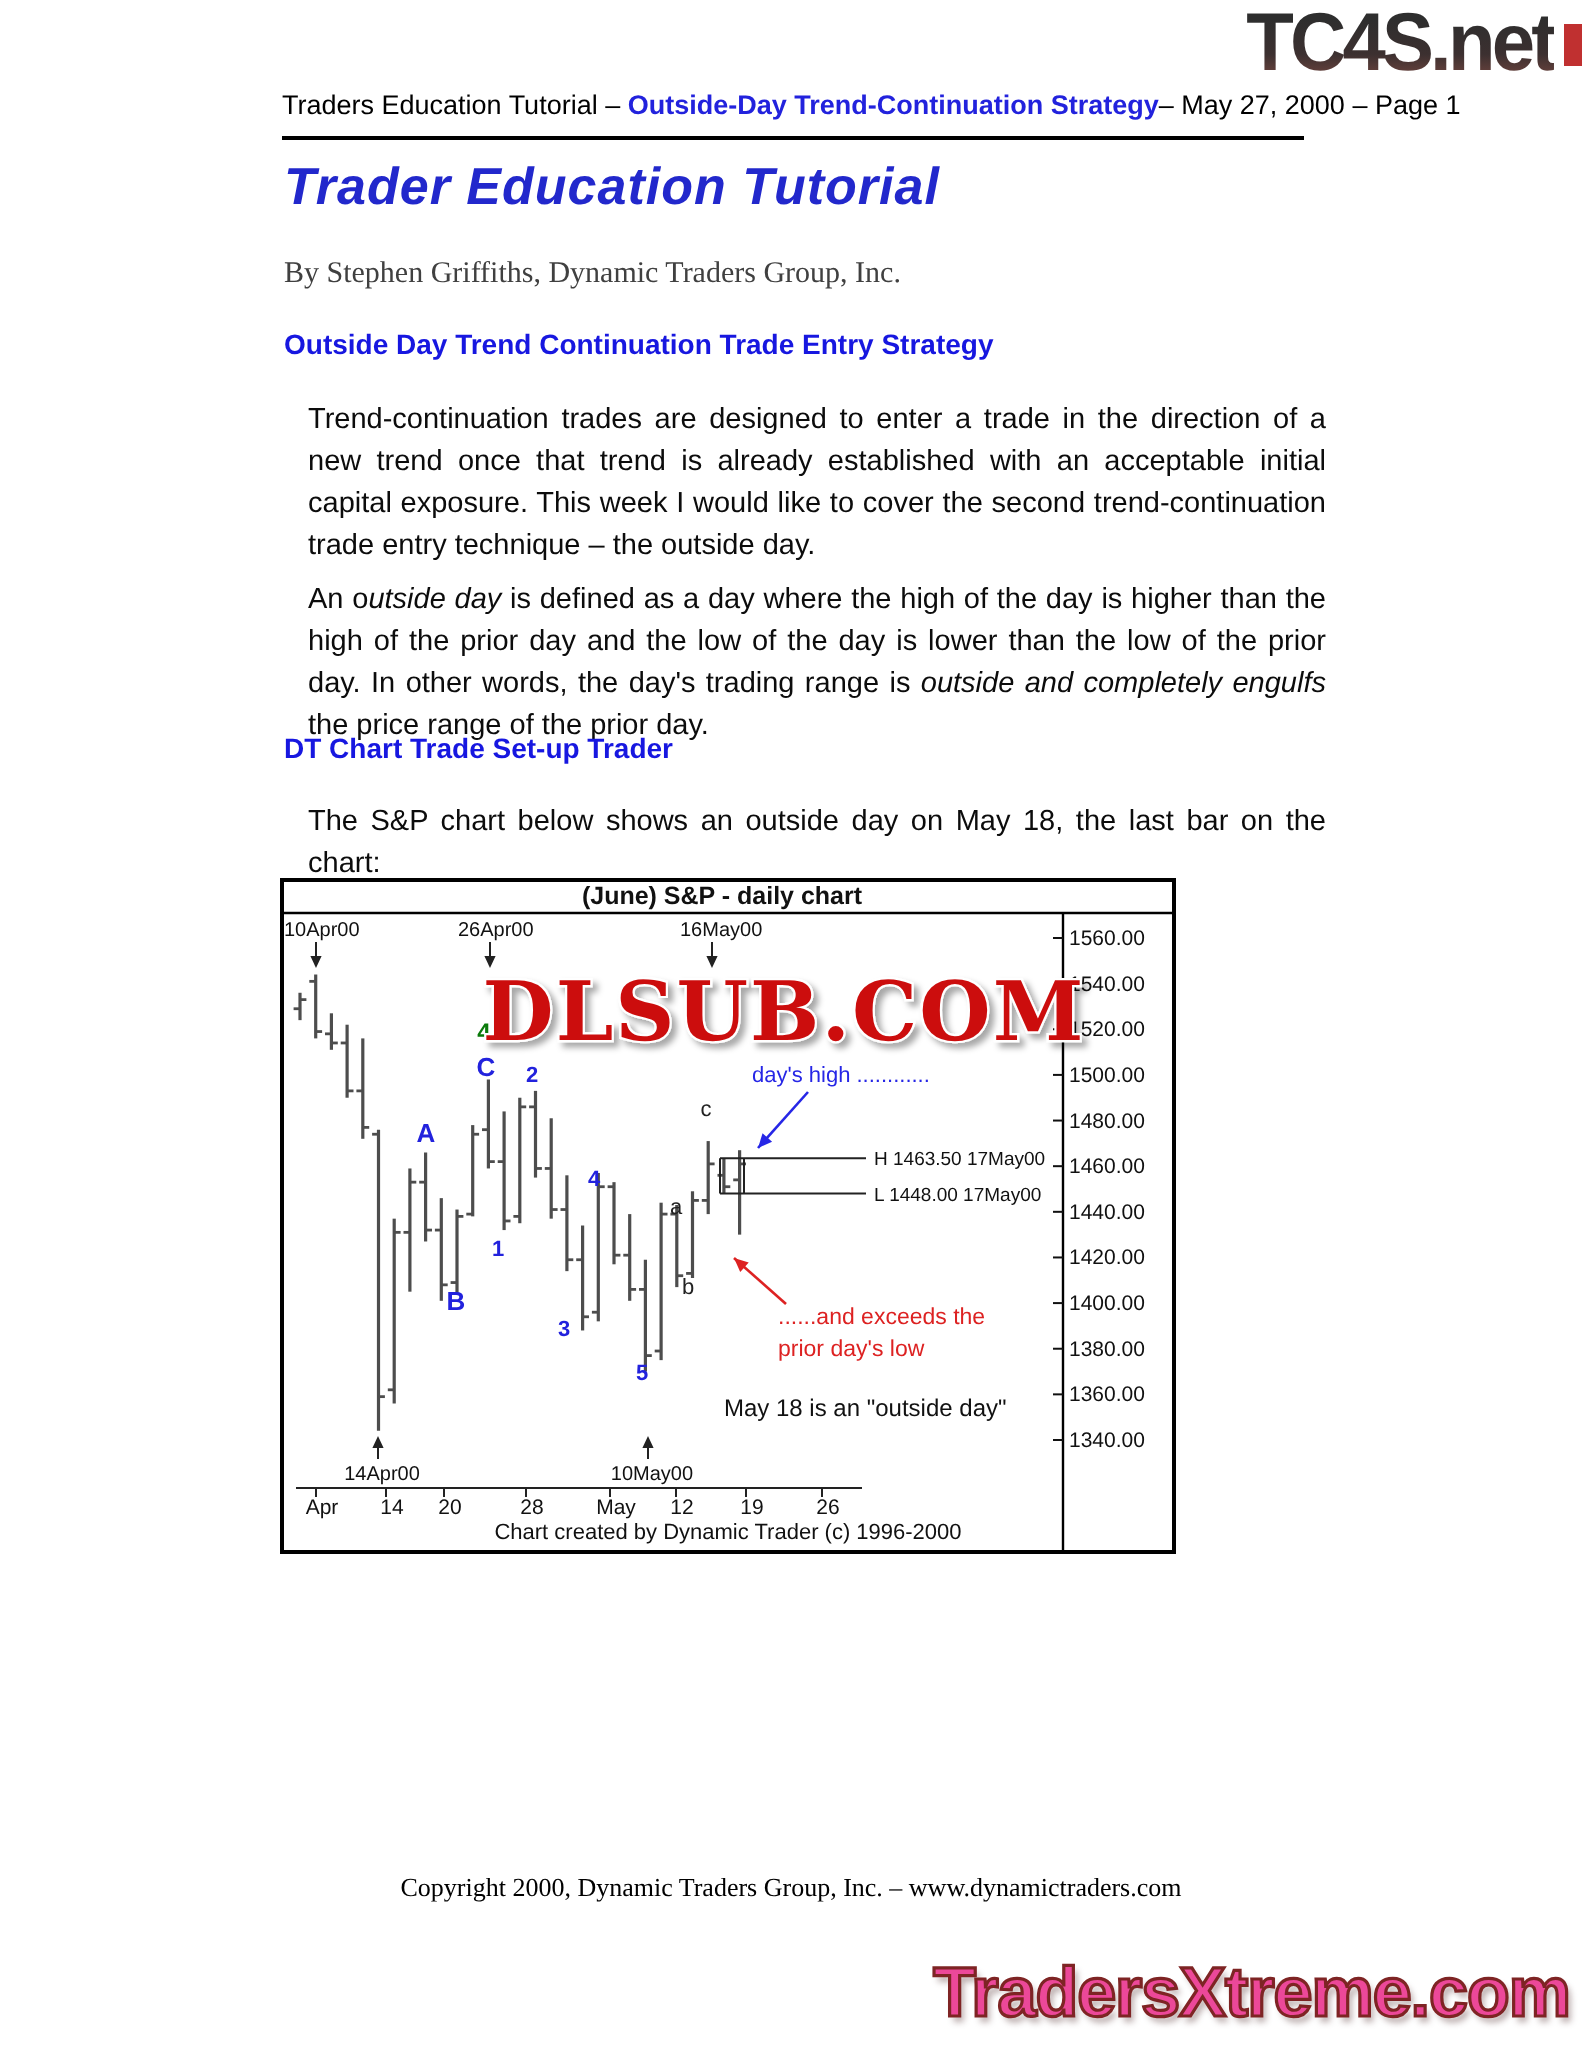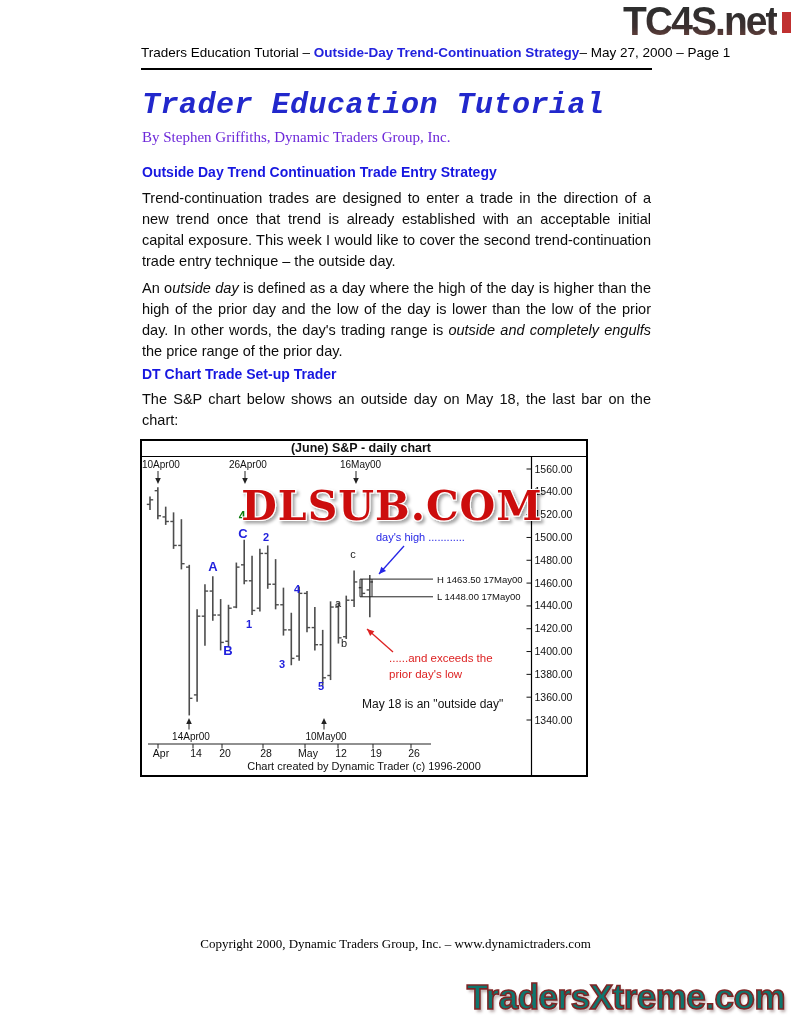--- a/index.html
+++ b/index.html
@@ -7,33 +7,33 @@
         font-family:"Liberation Sans",sans-serif;color:#111;}
   .tc4s{position:absolute;top:-2px;right:14px;font-family:"Liberation Sans",sans-serif;
         font-weight:900;font-size:41px;letter-spacing:-2px;transform:scaleX(.95);transform-origin:right top;
         background:linear-gradient(180deg,#2e2e2e 25%,#3c3030 62%,#7c4a42 95%);
         -webkit-background-clip:text;background-clip:text;color:transparent;}
   .badge{position:absolute;top:12px;right:0;width:9px;height:21px;background:#c03030;}
   .hdr{position:absolute;top:45px;left:141px;width:511px;text-align:center;
        font-family:Liberation Sans, sans-serif;font-size:13.5px;color:#000;white-space:nowrap;}
   .hdr .hl{color:#2222dd;font-weight:bold;}
   .rule{position:absolute;top:60px;left:141px;width:511px;height:0;border:none;border-top:2px solid #000;}
-  .doc-title{position:absolute;top:88px;left:142px;margin:0;font-family:Liberation Mono, monospace;
-             font-style:italic;font-weight:bold;font-size:30px;color:#2228cc;letter-spacing:.5px;}
-  .byline{position:absolute;top:129px;left:142px;font-family:"Liberation Serif",serif;font-size:15px;color:#6d28d9;}
+  .doc-title{position:absolute;top:78px;left:142px;margin:0;font-family:Liberation Sans, sans-serif;
+             font-style:italic;font-weight:bold;font-size:26px;color:#2228cc;letter-spacing:.5px;}
+  .byline{position:absolute;top:129px;left:142px;font-family:"Liberation Serif",serif;font-size:15px;color:#404040;}
   .h2{position:absolute;left:142px;margin:0;font-size:14px;font-weight:bold;color:#1717e0;}
   .h2a{top:164px}.h2b{top:366px}
-  .para{position:absolute;left:142px;width:509px;margin:0;font-size:14.5px;line-height:21px;
+  .para{position:absolute;left:142px;width:509px;margin:12px;font-size:14.5px;line-height:21px;
         text-align:justify;color:#0c0c0c;}
   .p1{top:188px}.p2{top:278px}.p3{top:389px}.p4{top:793px}
   .chartbox{position:absolute;top:439px;left:140px;width:448px;height:338px;}
   .footer{position:absolute;top:936px;left:0;width:791px;text-align:center;
           font-family:"Liberation Serif",serif;font-size:13px;color:#000;}
   .txlogo{position:absolute;top:977px;right:6px;font-size:35px;font-weight:bold;letter-spacing:-.5px;
-          color:#0f766e;-webkit-text-stroke:1.6px #7e2424;
+          color:#ec4899;-webkit-text-stroke:1.6px #7e2424;
           text-shadow:0 0 2px #ffffff,2px 3px 3px rgba(60,20,20,.35);}
 </style>
 </head>
 <body>
 
 <div class="page">
 
   <div class="tc4s">TC4S.net</div>
   <div class="badge"></div>
 

